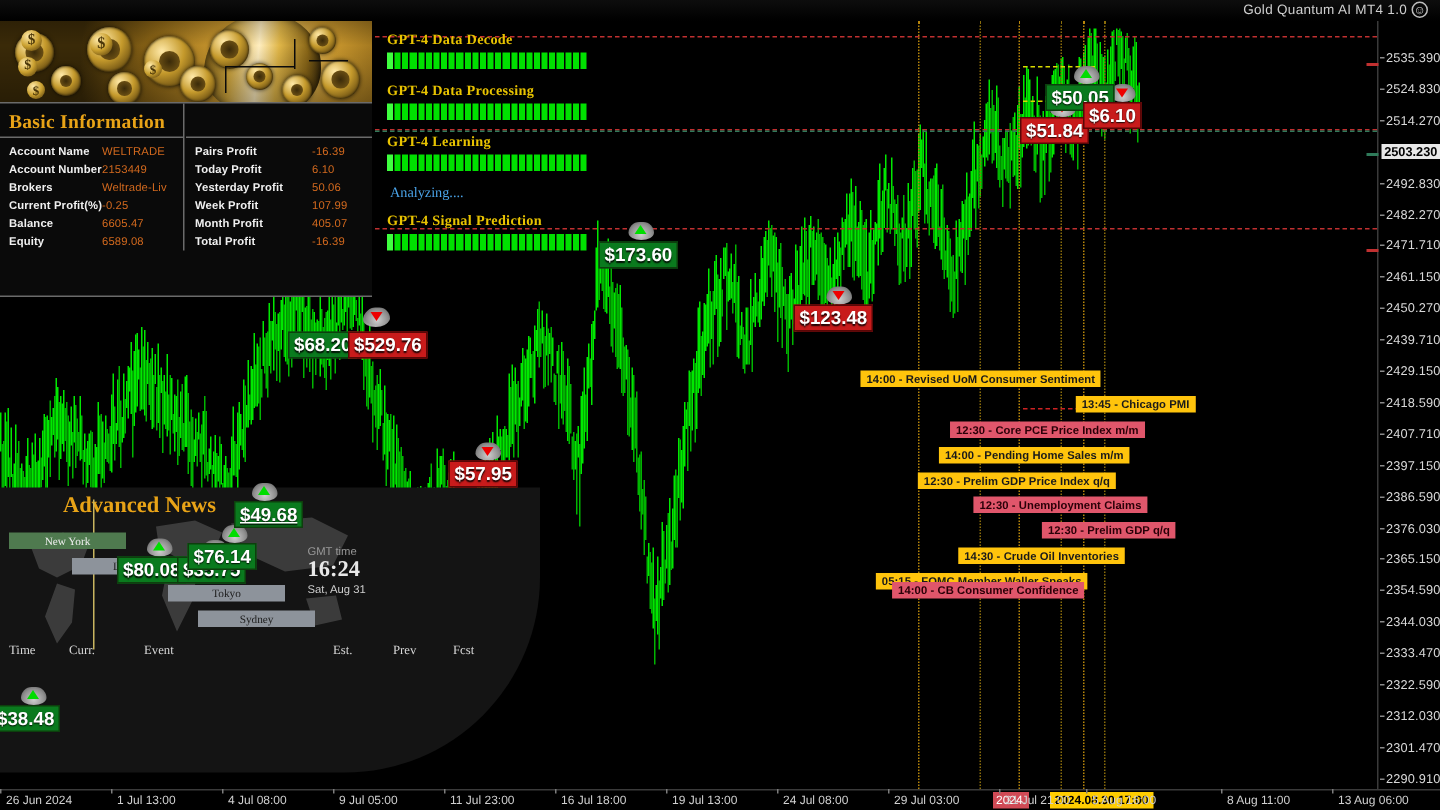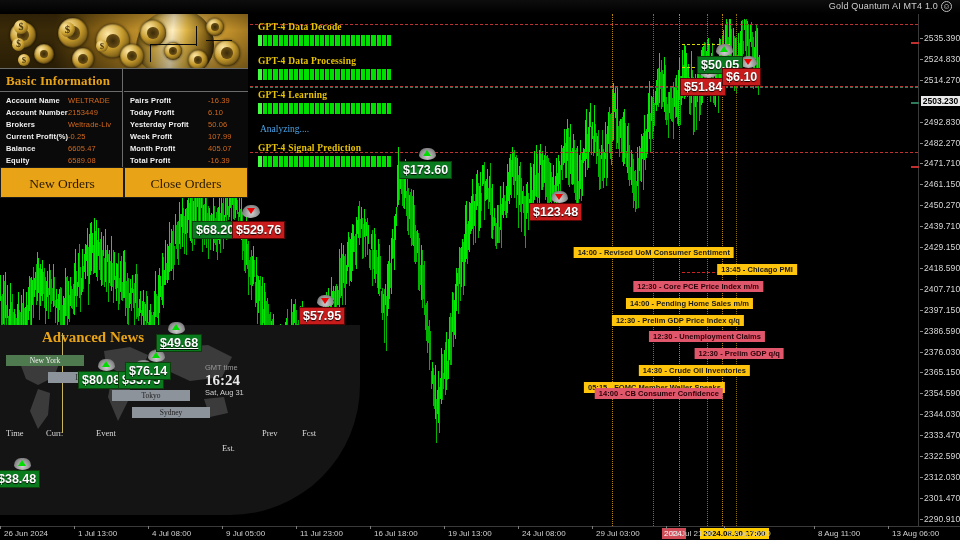--- a/index.html
+++ b/index.html
@@ -1111,24 +1111,20 @@
         <div class="irow">
           <span class="ikey">Month Profit</span>
           <span class="ival">405.07</span>
         </div>
         <div class="irow">
           <span class="ikey">Total Profit</span>
           <span class="ival">-16.39</span>
         </div>
       </div>
   </div>
-  <div class="btns">
-    <div class="obtn obtnL">New Orders</div>
-    <div class="obtn obtnR">Close Orders</div>
-  </div>
 </div>
 
 <div id="gptpanel">
     <div class="gptlabel">GPT-4 Data Decode</div>
     <div class="gptbar">
       <i></i>
       <i></i>
       <i></i>
       <i></i>
       <i></i>
@@ -1257,21 +1253,21 @@
 
 <div id="gmtbox">
   <div class="gl">GMT time</div>
   <div class="gt">16:24</div>
   <div class="gd">Sat, Aug 31</div>
 </div>
 <div id="newsCols">
     <span style="left: 6px;">Time</span>
     <span style="left: 46px;">Curr.</span>
     <span style="left: 96px;">Event</span>
-    <span style="left: 222px; margin-top: 15px;">Est.</span>
+    <span style="left: 222px;">Est.</span>
     <span style="left: 262px;">Prev</span>
     <span style="left: 302px;">Fcst</span>
   </div>
 
 <div class="arrowicon up" style="left: 242px; top: 206px;"></div>
 <div class="ptag buy" style="left: 192px; top: 221px;">$68.20</div>
 <div class="arrowicon down" style="left: 243px; top: 205px;"></div>
 <div class="ptag sell" style="left: 232px; top: 221px;">$529.76</div>
 <div class="arrowicon down" style="left: 317px; top: 295px;"></div>
 <div class="ptag sell" style="left: 299px; top: 307px;">$57.95</div>

